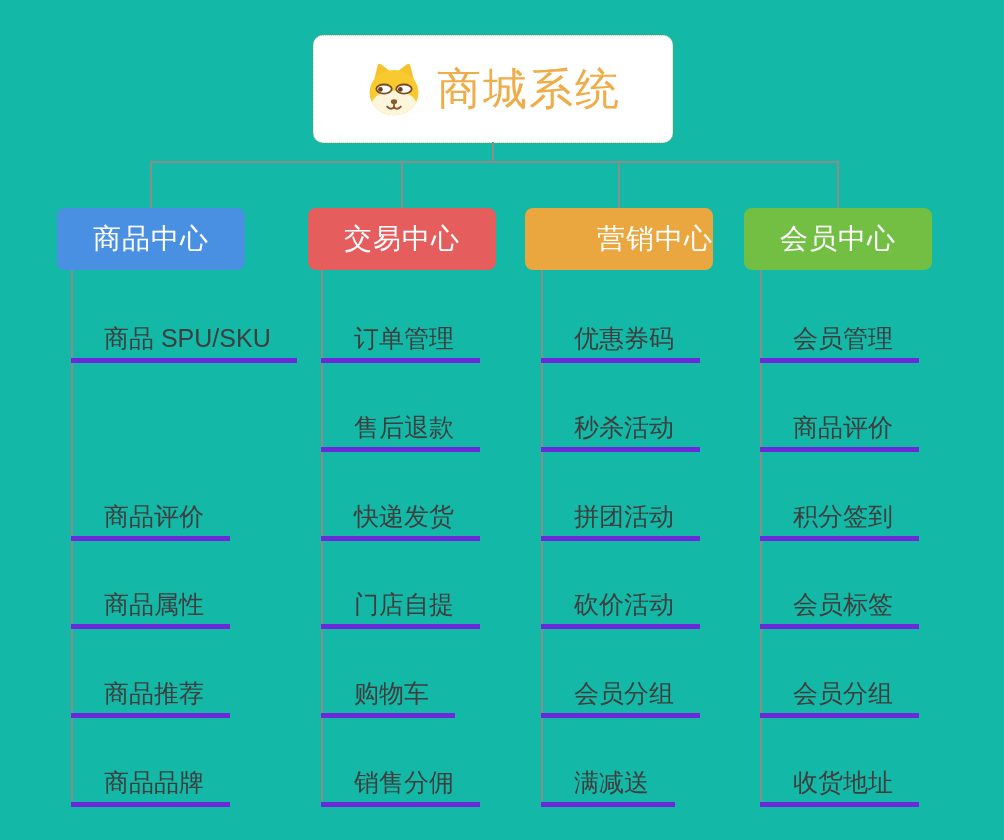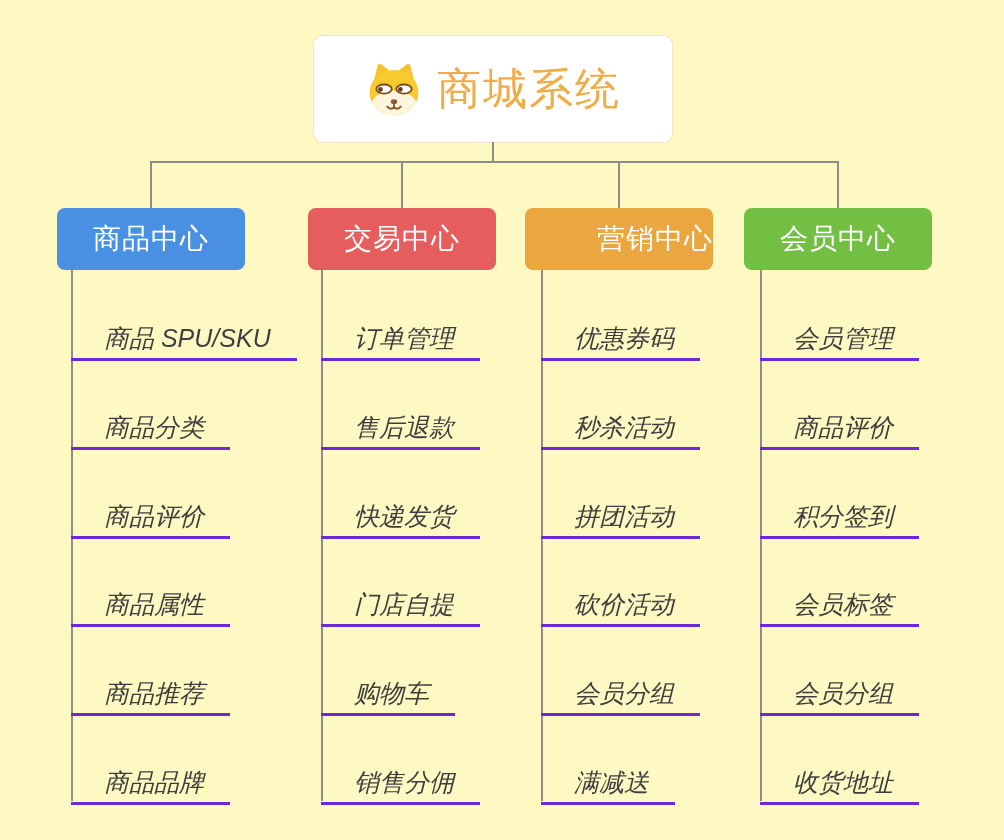--- a/index.html
+++ b/index.html
@@ -5,21 +5,21 @@
   html, body {
     margin: 0;
     padding: 0;
     background: #f7f7f7;
     font-family: "Liberation Sans", sans-serif;
   }
   .canvas {
     position: relative;
     width: 1004px;
     height: 840px;
-    background: #fef9c3;
+    background: #14b8a6;
     overflow: hidden;
   }
 
   
   .root-node {
     position: absolute;
     left: 313px; top: 35px;
     width: 360px; height: 108px;
     background: #ffffff;
     border: 1px dotted #f3c781;
@@ -87,25 +87,24 @@
   .col-3 { left: 760px; }
 
   .leaf {
     position: absolute;
     left: 0;
     height: 44px;
     box-sizing: content-box;
     display: flex;
     align-items: flex-end;
     padding: 0 26px 3px 33px;
-    border-bottom: 3px solid #6d28d9;
+    border-bottom: 5px solid #6d28d9;
     font-size: 25px;
     color: #3e3e3e;
     white-space: nowrap;
-    font-style: italic;
   }
 </style>
 </head>
 <body>
 
 <div class="canvas">
 
   <div class="root-node">
     <span class="root-icon">
       <svg width="58" height="60" viewBox="0 0 64 64" aria-hidden="true">
@@ -147,21 +146,20 @@
   </div>
   <div class="branch-box box-2" style="background: rgb(234, 166, 63);">
     <span>营销中心</span>
   </div>
   <div class="branch-box box-3" style="background: rgb(114, 191, 68);">
     <span>会员中心</span>
   </div>
 
   <div class="col col-0">
       <div class="leaf" style="top: 41px;">商品 SPU/SKU</div>
-      <div class="leaf" style="top: 129.8px;">商品分类</div>
       <div class="leaf" style="top: 218.6px;">商品评价</div>
       <div class="leaf" style="top: 307.4px;">商品属性</div>
       <div class="leaf" style="top: 396.2px;">商品推荐</div>
       <div class="leaf" style="top: 485px;">商品品牌</div>
     </div>
   <div class="col col-1">
       <div class="leaf" style="top: 41px;">订单管理</div>
       <div class="leaf" style="top: 129.8px;">售后退款</div>
       <div class="leaf" style="top: 218.6px;">快递发货</div>
       <div class="leaf" style="top: 307.4px;">门店自提</div>

